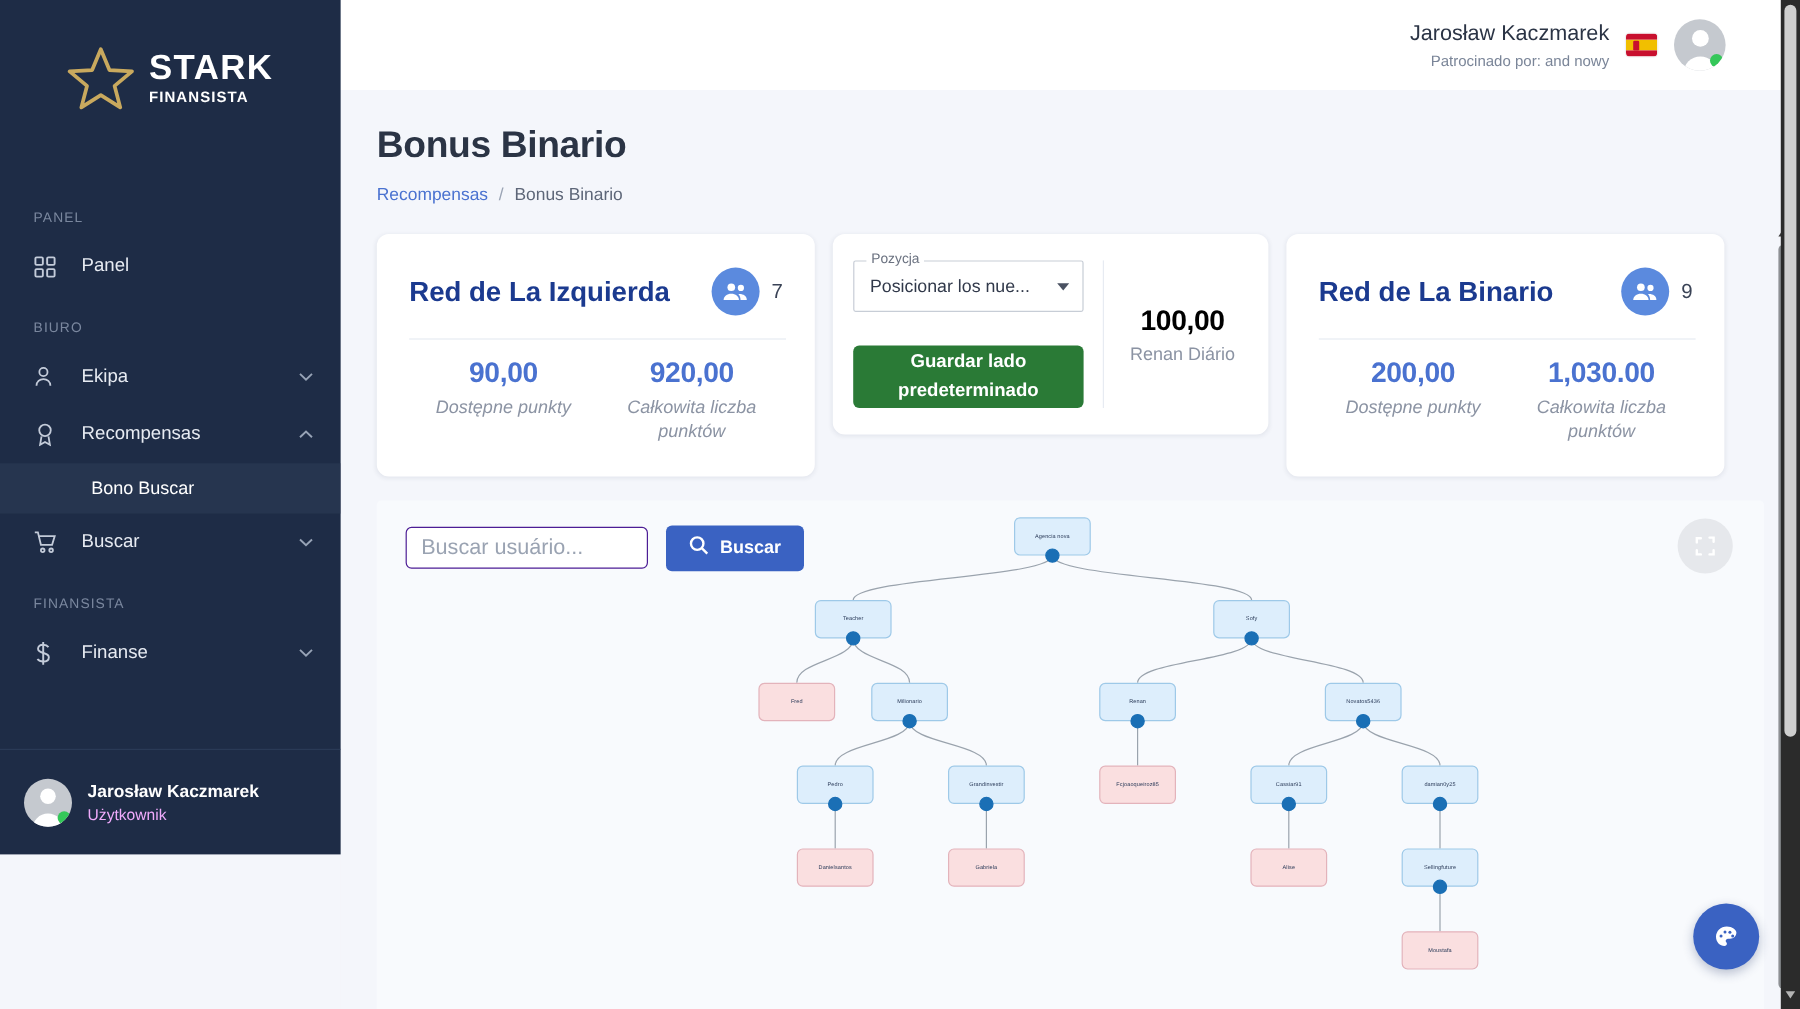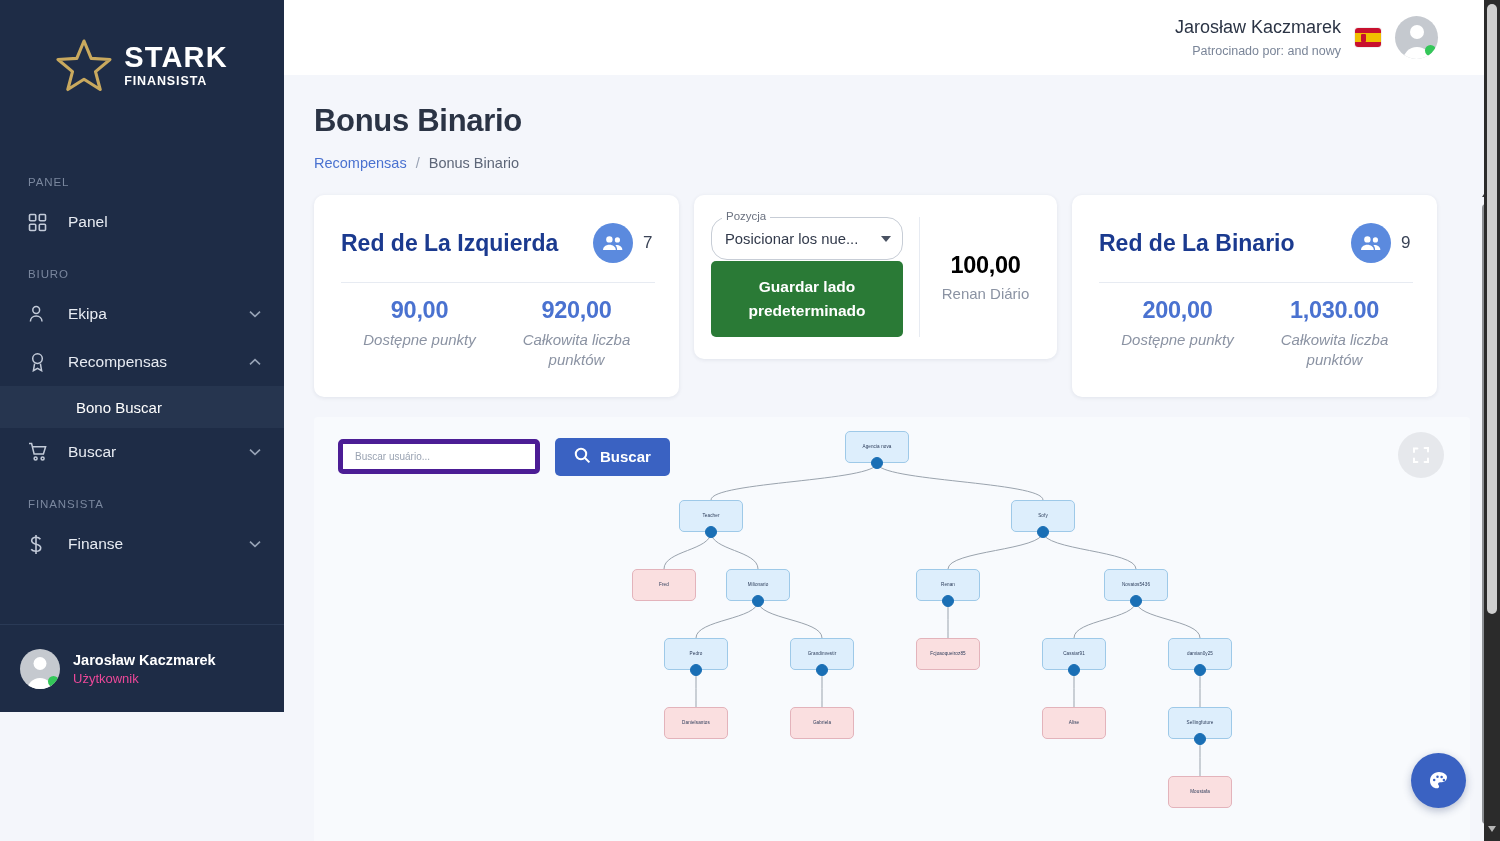--- a/index.html
+++ b/index.html
@@ -121,21 +121,21 @@
     border-radius: 13px 13px 0 0;
     background: #fff;
   }
   .su-dot {
     position: absolute; right: 1px; bottom: 2px;
     width: 11px; height: 11px; border-radius: 50%;
     background: #34c759;
   }
   .su-text { display: flex; flex-direction: column; gap: 3px; }
   .su-name { color: #fff; font-size: 14.5px; font-weight: bold; }
-  .su-role { color: #ec4899; font-size: 13px; }
+  .su-role { color: #f0abfc; font-size: 13px; }
 
   
   .main {
     flex: 1;
     height: 841px;
     position: relative;
     background: #f4f6fb;
     overflow: hidden;
   }
   .topbar {
@@ -244,43 +244,43 @@
     top: -7px; left: 11px;
     background: #fff;
     padding: 0 4px;
     font-size: 11.5px;
     color: #6b7280;
     z-index: 2;
   }
   .select-box {
     height: 43px;
     border: 1px solid #c7cdd6;
-    border-radius: 16px;
+    border-radius: 2px;
     display: flex;
     align-items: center;
     padding: 0 11px 0 13px;
     gap: 6px;
     cursor: pointer;
     background: #fff;
   }
   .select-value { flex: 1; font-size: 14.8px; color: #31394a; white-space: nowrap; overflow: hidden; }
   .select-caret {
     width: 0; height: 0;
     border-left: 5.5px solid transparent;
     border-right: 5.5px solid transparent;
     border-top: 6.5px solid #4a5262;
   }
   .green-btn {
-    margin-top: 1px;
+    margin-top: 28px;
     background: #2a7a36;
     color: #fff;
     border: none;
     border-radius: 5px;
     width: 100%;
-    padding: 14px 8px;
+    padding: 2px 8px;
     font-size: 15.5px;
     font-weight: bold;
     font-family: inherit;
     line-height: 1.55;
     cursor: pointer;
   }
   .mid-sep { width: 1px; background: #e7ebf2; }
   .mid-right {
     flex: 1;
     display: flex; flex-direction: column;
@@ -299,25 +299,25 @@
     overflow: hidden;
   }
   .tree-toolbar {
     position: absolute;
     top: 21px; left: 24px;
     display: flex; align-items: center; gap: 15px;
     z-index: 5;
   }
   .search-input {
     width: 202px; height: 35px;
-    border: 5px solid #4c1d95;
+    border: 1px solid #4c1d95;
     border-radius: 5px;
     background: #fff;
     padding: 0 12px;
-    font-size: 10px;
+    font-size: 18px;
     font-family: inherit;
     color: #333;
     outline: none;
   }
   .search-input::placeholder { color: #9aa3b2; }
   .search-btn {
     height: 38px;
     background: #3a62c2;
     color: #fff;
     border: none;

